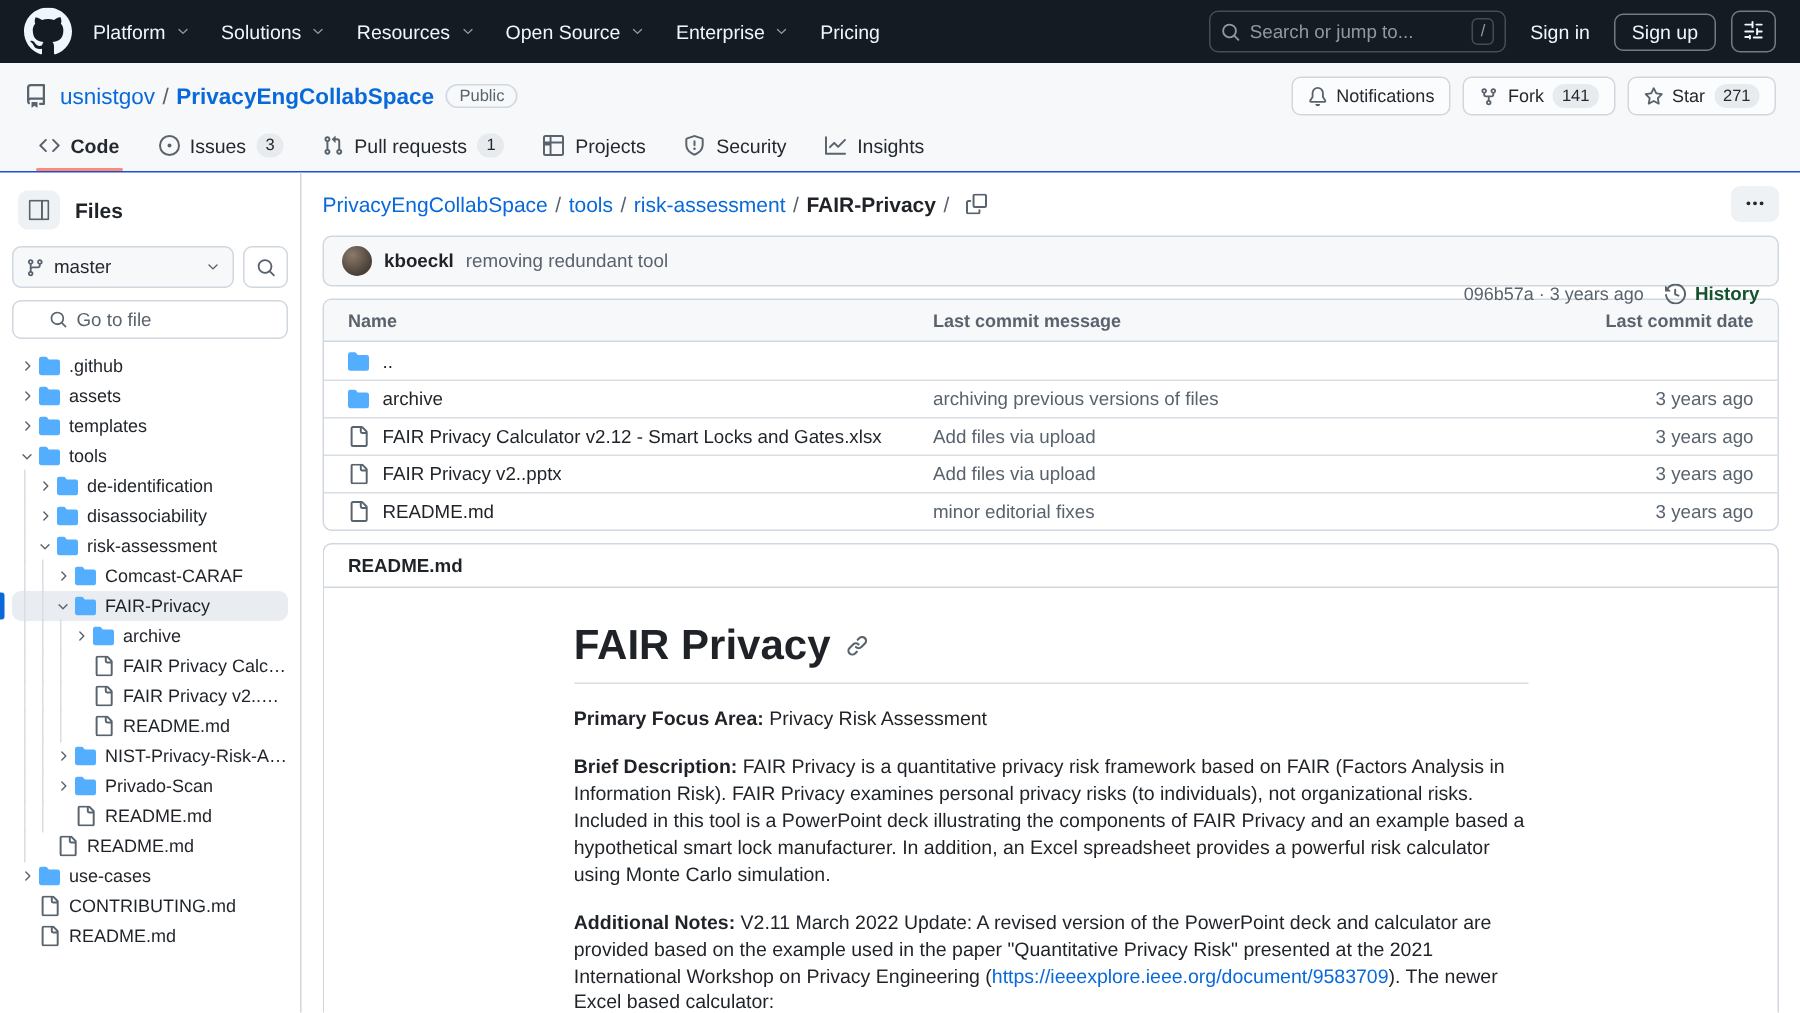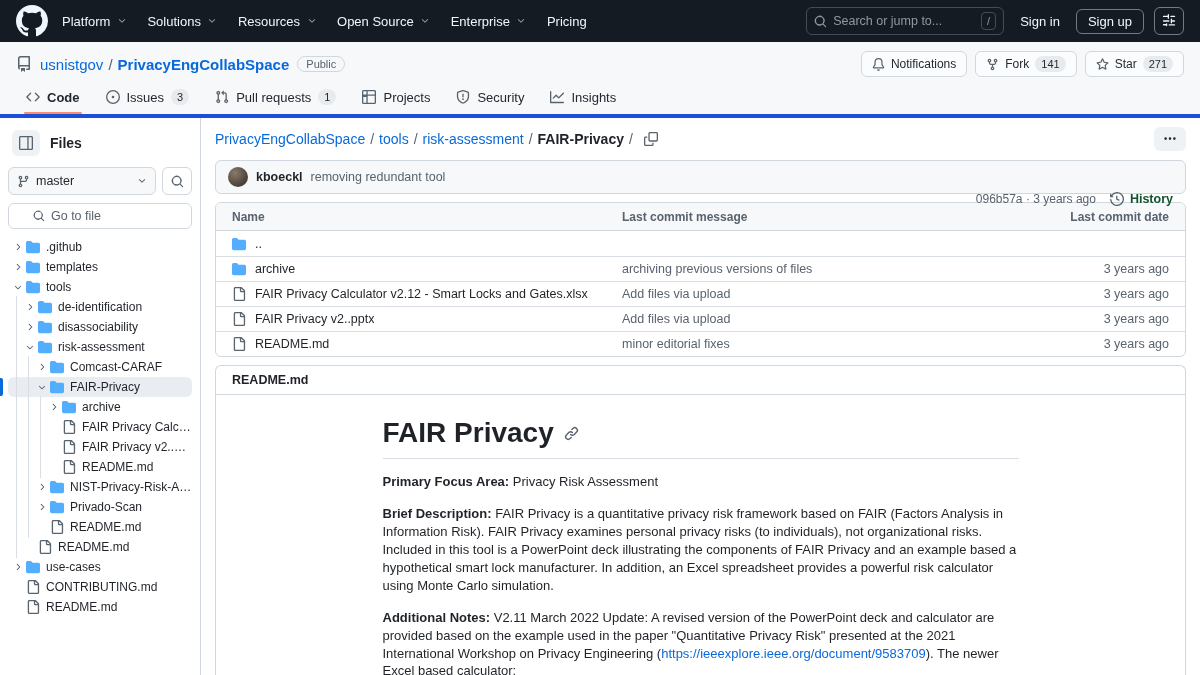--- a/index.html
+++ b/index.html
@@ -21,21 +21,21 @@
   .searchbox { width:198px; height:28px; border:1px solid #454c56; border-radius:6px;
     display:flex; align-items:center; padding:0 7px; color:#9198a1; font-size:12.5px; gap:6px; }
   .searchbox .ph { flex:1; }
   .slash-key { border:1px solid #454c56; border-radius:4px; font-size:11px; padding:0 5px; line-height:16px; color:#9198a1; }
   .signin { color:#f0f6fc; font-size:13px; padding:4px 6px; }
   .signup { color:#f0f6fc; font-size:13px; border:1px solid #747a82; border-radius:6px; padding:4px 11px; background:transparent; }
   .cfg-btn { width:30px; height:28px; border:1px solid #747a82; border-radius:6px; color:#f0f6fc;
     display:flex; align-items:center; justify-content:center; background:transparent; }
 
   
-  .repo-header { background:#f6f8fa; border-bottom:4px solid #1d4ed8; padding:8px 16px 0 16px; }
+  .repo-header { background:#f6f8fa; border-bottom:1px solid #1d4ed8; padding:8px 16px 0 16px; }
   .repo-row1 { display:flex; align-items:center; height:28px; }
   .repo-icon { color:#59636e; margin-right:8px; }
   .repo-owner, .repo-name { color:#0969da; font-size:15px; text-decoration:none; cursor:pointer; }
   .repo-name { font-weight:700; }
   .repo-sep { color:#59636e; font-size:15px; margin:0 5px; }
   .vis-badge { margin-left:8px; font-size:11px; color:#59636e; border:1px solid #d0d7de; border-radius:999px; padding:1px 8px; }
   .repo-actions { margin-left:auto; display:flex; gap:8px; }
   .hbtn { display:flex; align-items:center; gap:6px; background:#fbfcfd; border:1px solid #d0d7de;
     border-radius:6px; height:26px; padding:0 10px; font-size:12px; color:#24292f; cursor:pointer; }
   .hbtn .oi { color:#59636e; }
@@ -429,20 +429,33 @@
           <span class="chev">
             <svg width="10" height="10" viewBox="0 0 16 16">
               <use href="#i-chevR"></use>
             </svg>
           </span>
           <span class="ticon folder">
             <svg width="14" height="14" viewBox="0 0 16 16">
               <use href="#i-folder"></use>
             </svg>
           </span>
+          <span class="tlabel">assets</span>
+        </div>
+      <div class="trow">
+          <span class="chev">
+            <svg width="10" height="10" viewBox="0 0 16 16">
+              <use href="#i-chevR"></use>
+            </svg>
+          </span>
+          <span class="ticon folder">
+            <svg width="14" height="14" viewBox="0 0 16 16">
+              <use href="#i-folder"></use>
+            </svg>
+          </span>
           <span class="tlabel">templates</span>
         </div>
       <div class="trow">
           <span class="chev open">
             <svg width="10" height="10" viewBox="0 0 16 16">
               <use href="#i-chevR"></use>
             </svg>
           </span>
           <span class="ticon folder">
             <svg width="14" height="14" viewBox="0 0 16 16">

